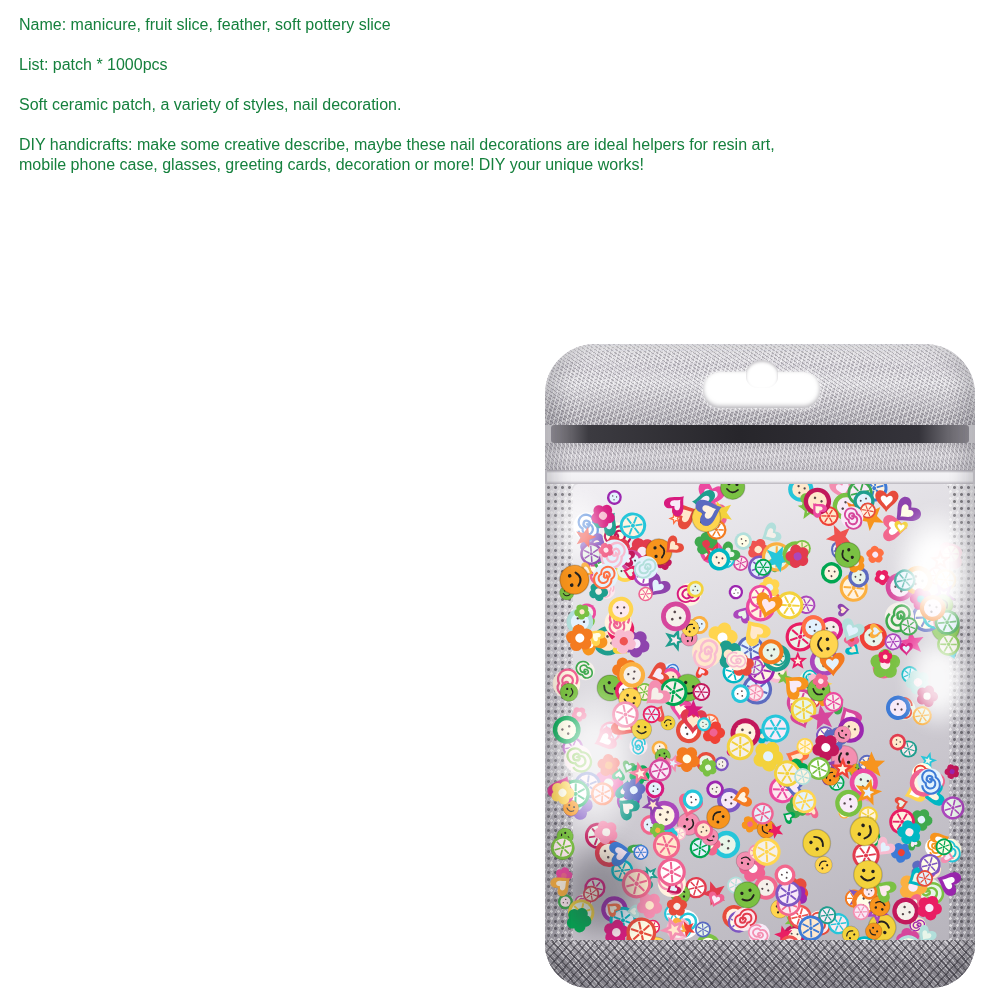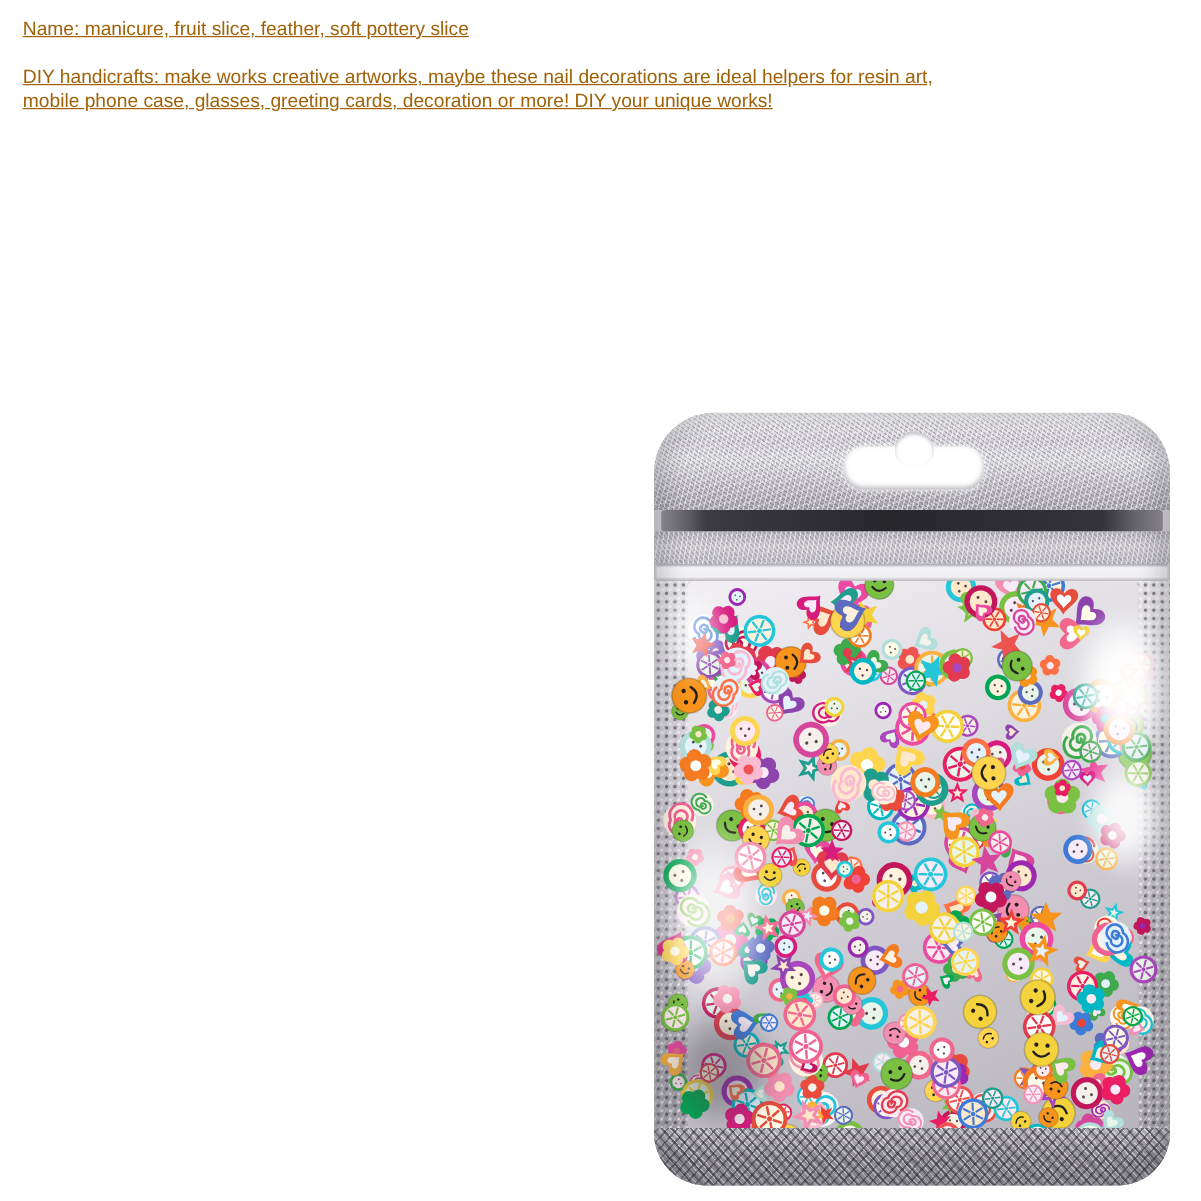--- a/index.html
+++ b/index.html
@@ -110,23 +110,25 @@
     box-shadow: inset 0 -10px 26px rgba(42,40,48,.22), inset 10px 0 18px rgba(42,40,48,.10),
                 inset -10px 0 18px rgba(42,40,48,.10), inset 0 4px 10px rgba(255,255,255,.5);
     pointer-events: none;
   }
 </style>
 </head>
 <body>
 
 <div class="page">
 
-  <section class="desc" style="color: #a16207; text-decoration: underline;">
+  <section class="desc" style="color: #15803d;">
     <p>Name: manicure, fruit slice, feather, soft pottery slice</p>
-    <p>DIY handicrafts: make works creative artworks, maybe these nail decorations are ideal helpers for resin art,
+    <p>List: patch * 1000pcs</p>
+    <p>Soft ceramic patch, a variety of styles, nail decoration.</p>
+    <p>DIY handicrafts: make some creative describe, maybe these nail decorations are ideal helpers for resin art,
 mobile phone case, glasses, greeting cards, decoration or more! DIY your unique works!</p>
   </section>
 
   <figure class="bag">
     <div class="halftone"></div>
     <div class="window"></div>
     <svg class="slices-svg" id="slices" viewBox="0 0 430 644">
         <g transform="translate(217.5 392.1) rotate(190) scale(0.75)">
           <circle cx="-0.0" cy="-5.6" r="4.7" fill="#00b7c3"></circle>
           <circle cx="5.3" cy="-1.7" r="4.7" fill="#00b7c3"></circle>

